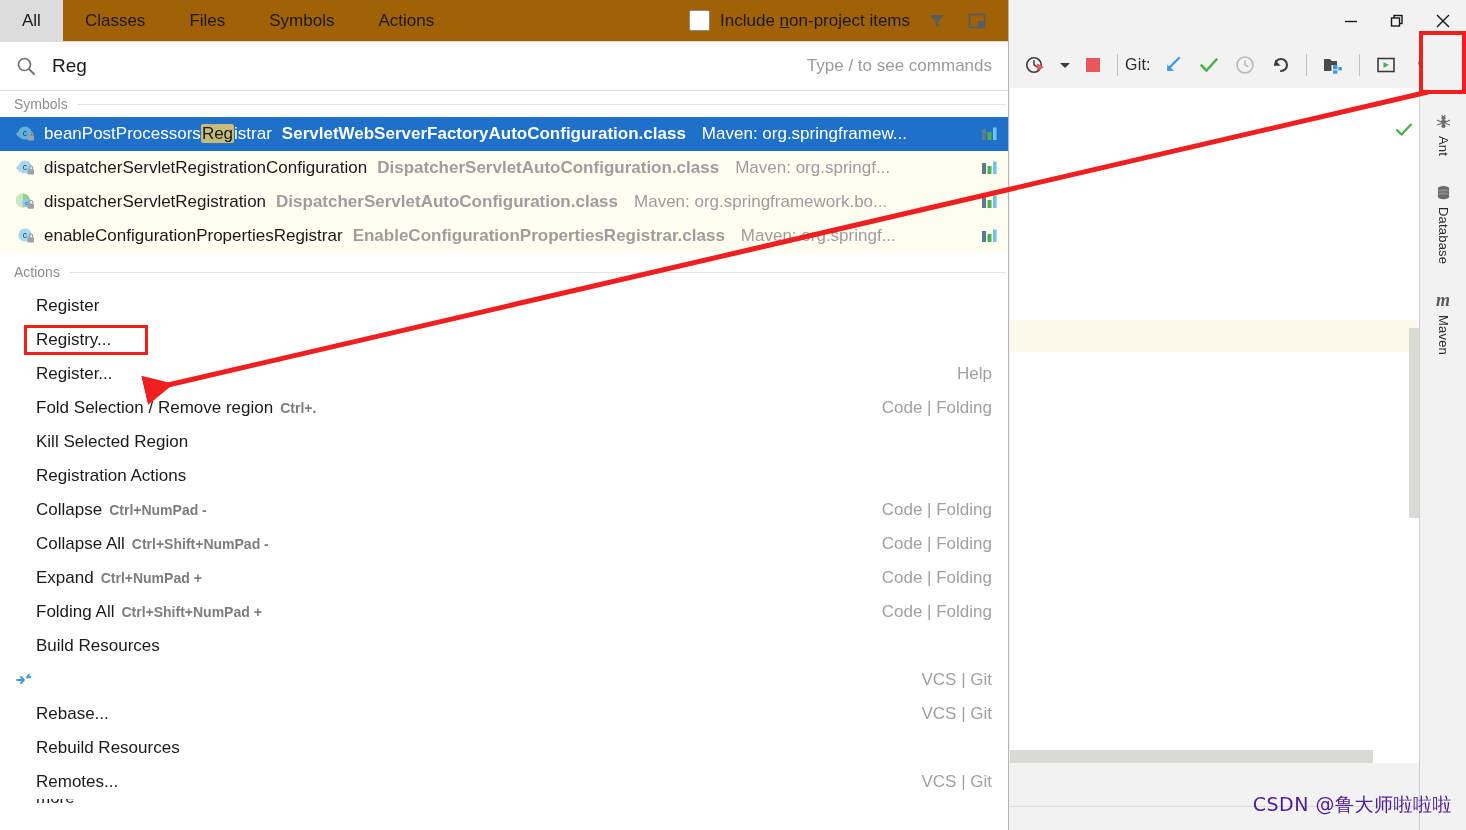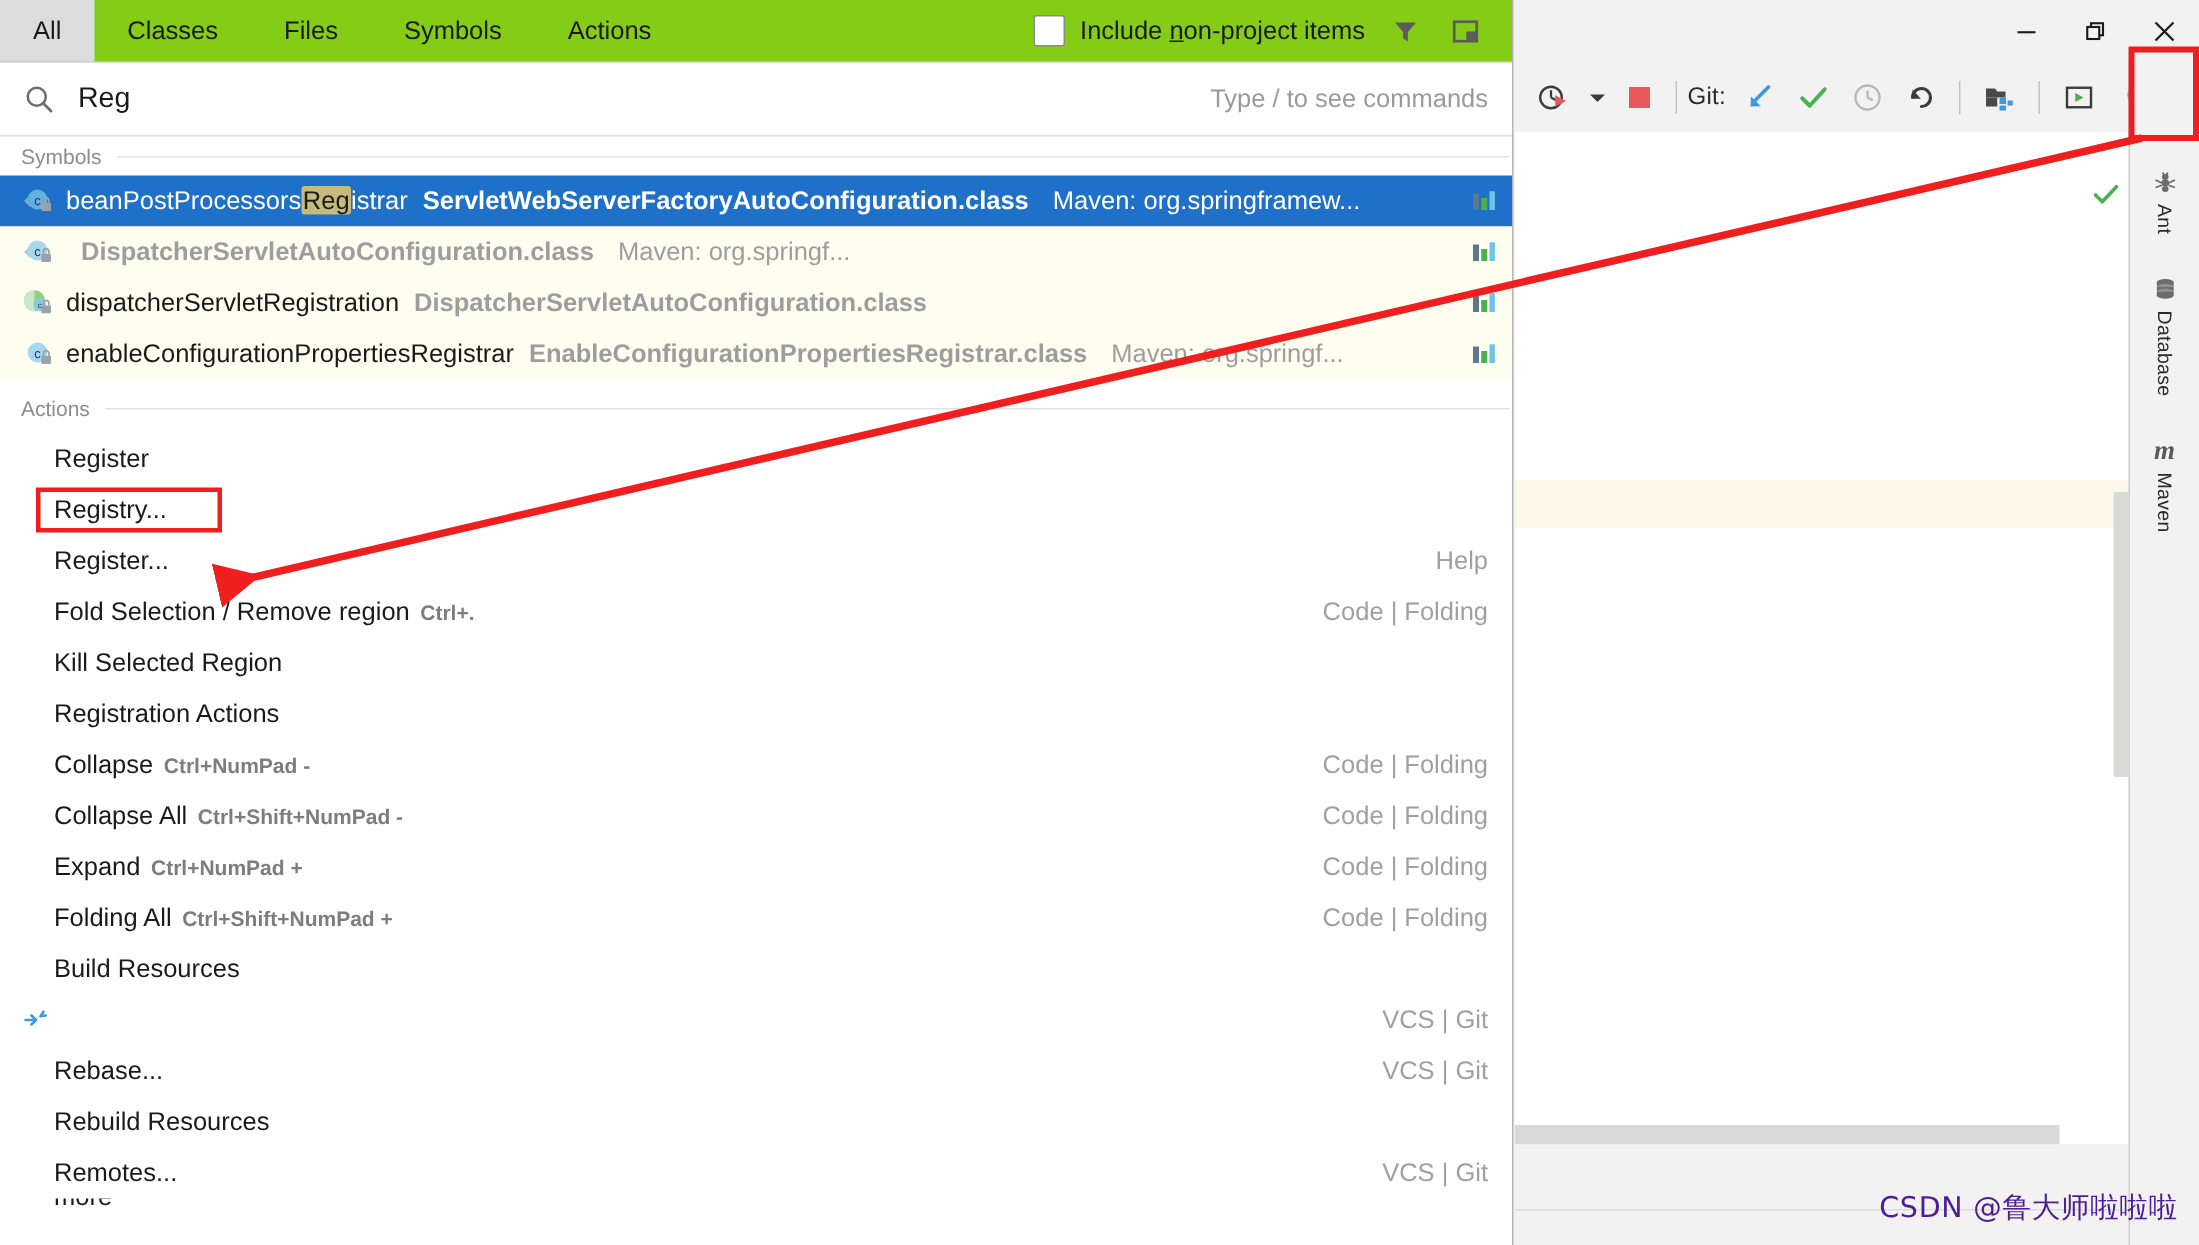--- a/index.html
+++ b/index.html
@@ -41,21 +41,21 @@
   .stripe-icon{display:flex;align-items:center;justify-content:center;height:20px;}
 
   
   .watermark{position:absolute;right:14px;bottom:12px;font-size:19px;color:#4c1d95;
              font-family:"DejaVu Sans",sans-serif;white-space:nowrap;letter-spacing:.5px;}
 
   
   .popup{position:absolute;left:0;top:0;width:1008px;height:830px;background:#ffffff;
          border-right:1px solid #b4b4b4;border-bottom:1px solid #b4b4b4;overflow:hidden;}
 
-  .tabs-row{position:relative;height:41px;background:#84cc16;border-bottom:1px solid #dcdcdc;display:flex;align-items:stretch;}
+  .tabs-row{position:relative;height:41px;background:#a16207;border-bottom:1px solid #dcdcdc;display:flex;align-items:stretch;}
   .tab{display:flex;align-items:center;padding:0 22px;font-size:17px;color:#1a1a1a;cursor:default;}
   .tab.active{background:#dcdcdc;}
   .tabs-right{margin-left:auto;display:flex;align-items:center;padding-right:18px;gap:14px;}
   .chk-wrap{display:flex;align-items:center;gap:10px;}
   .chk-box{width:19px;height:19px;border:1px solid #8a8a8a;background:#fff;border-radius:2px;}
   .chk-label{font-size:17px;color:#1a1a1a;}
   .chk-label u{text-decoration:underline;}
   .tabs-icon{display:flex;align-items:center;justify-content:center;width:26px;height:26px;}
 
   .search-row{position:relative;height:48px;background:#ffffff;border-bottom:1px solid #dcdcdc;display:flex;align-items:center;}
@@ -315,20 +315,21 @@
     <div class="res-row">
       <span class="res-ic">
         <svg width="22" height="22" viewBox="0 0 22 22">
           <path d="M2 11 L6 7 L10 11 L6 15 Z" fill="#b4c8d6"></path>
           <circle cx="11" cy="10" r="6.6" fill="#a8d7ef"></circle>
           <text x="11" y="13.4" font-size="8.6" text-anchor="middle" fill="#17405e" font-family="Liberation Sans,sans-serif">c</text>
           <rect x="13.5" y="12.2" width="6.5" height="5.4" rx="0.8" fill="#9aa3a8"></rect>
           <path d="M15 12.2 v-1.6 a1.8 1.8 0 0 1 3.6 0 v1.6" fill="none" stroke="#9aa3a8" stroke-width="1.2"></path>
         </svg>
       </span>
+      <span class="res-name">dispatcherServletRegistrationConfiguration</span>
       <span class="res-file">DispatcherServletAutoConfiguration.class</span>
       <span class="res-mod">Maven: org.springf...</span>
       <span class="res-right">
         <svg width="18" height="18" viewBox="0 0 18 18">
           <rect x="2" y="4" width="4" height="11" fill="#5c7a8c"></rect>
           <rect x="7.5" y="7" width="4" height="8" fill="#4caf50"></rect>
           <rect x="13" y="2.5" width="3.6" height="12.5" fill="#6fc3e8"></rect>
         </svg>
       </span>
     </div>
@@ -339,20 +340,21 @@
           <circle cx="9" cy="9.5" r="7" fill="#8ed08a"></circle>
           <path d="M9 2.5 A7 7 0 0 0 9 16.5 Z" fill="#c9e8c6"></path>
           <circle cx="12.5" cy="12" r="4.2" fill="#8fc8e8"></circle>
           <text x="12.5" y="14" font-size="5.4" text-anchor="middle" fill="#17405e" font-family="Liberation Sans,sans-serif">c</text>
           <rect x="13.5" y="12.6" width="6.5" height="5.2" rx="0.8" fill="#9aa3a8"></rect>
           <path d="M15 12.6 v-1.5 a1.8 1.8 0 0 1 3.6 0 v1.5" fill="none" stroke="#9aa3a8" stroke-width="1.2"></path>
         </svg>
       </span>
       <span class="res-name">dispatcherServletRegistration</span>
       <span class="res-file">DispatcherServletAutoConfiguration.class</span>
+      <span class="res-mod">Maven: org.springframework.bo...</span>
       <span class="res-right">
         <svg width="18" height="18" viewBox="0 0 18 18">
           <rect x="2" y="4" width="4" height="11" fill="#5c7a8c"></rect>
           <rect x="7.5" y="7" width="4" height="8" fill="#4caf50"></rect>
           <rect x="13" y="2.5" width="3.6" height="12.5" fill="#6fc3e8"></rect>
         </svg>
       </span>
     </div>
 
     <div class="res-row">

